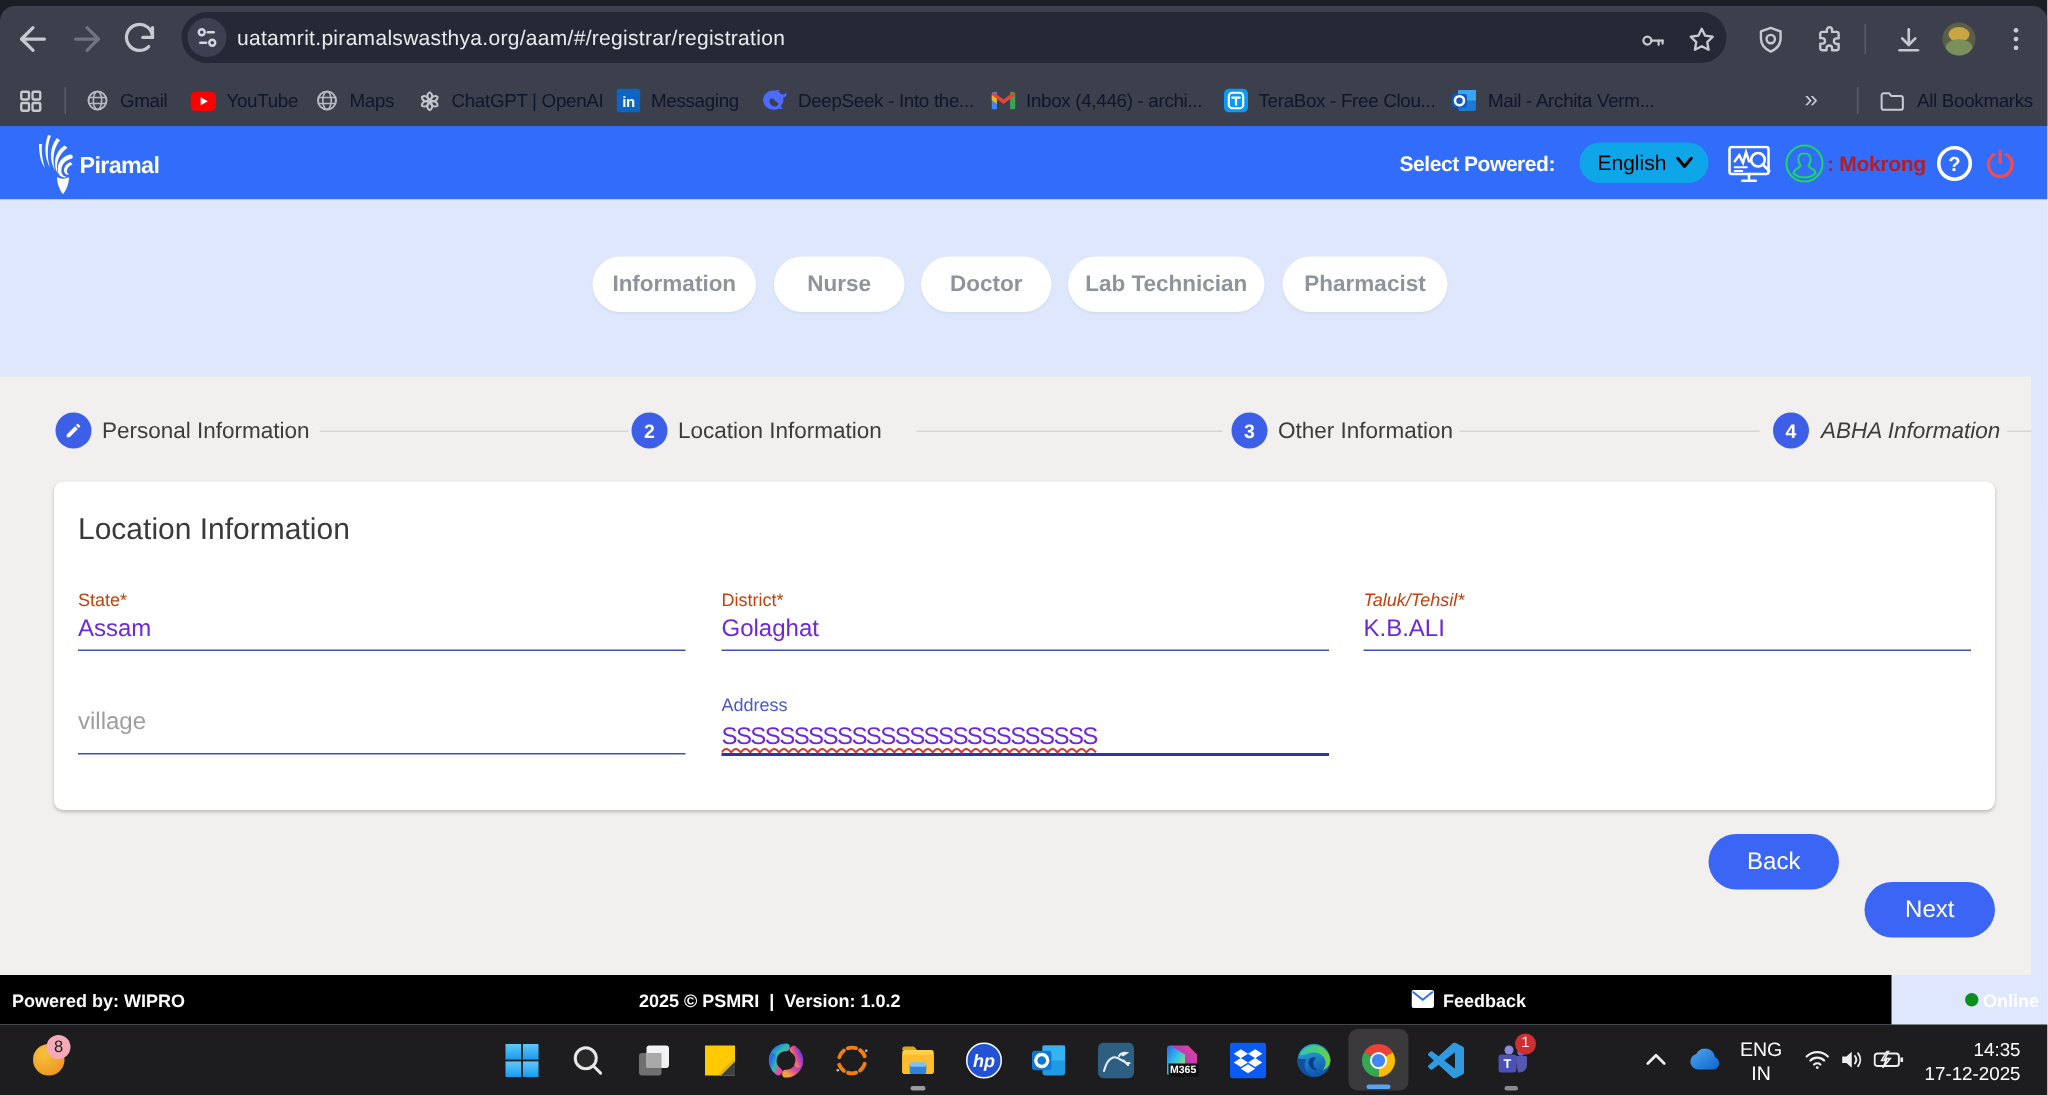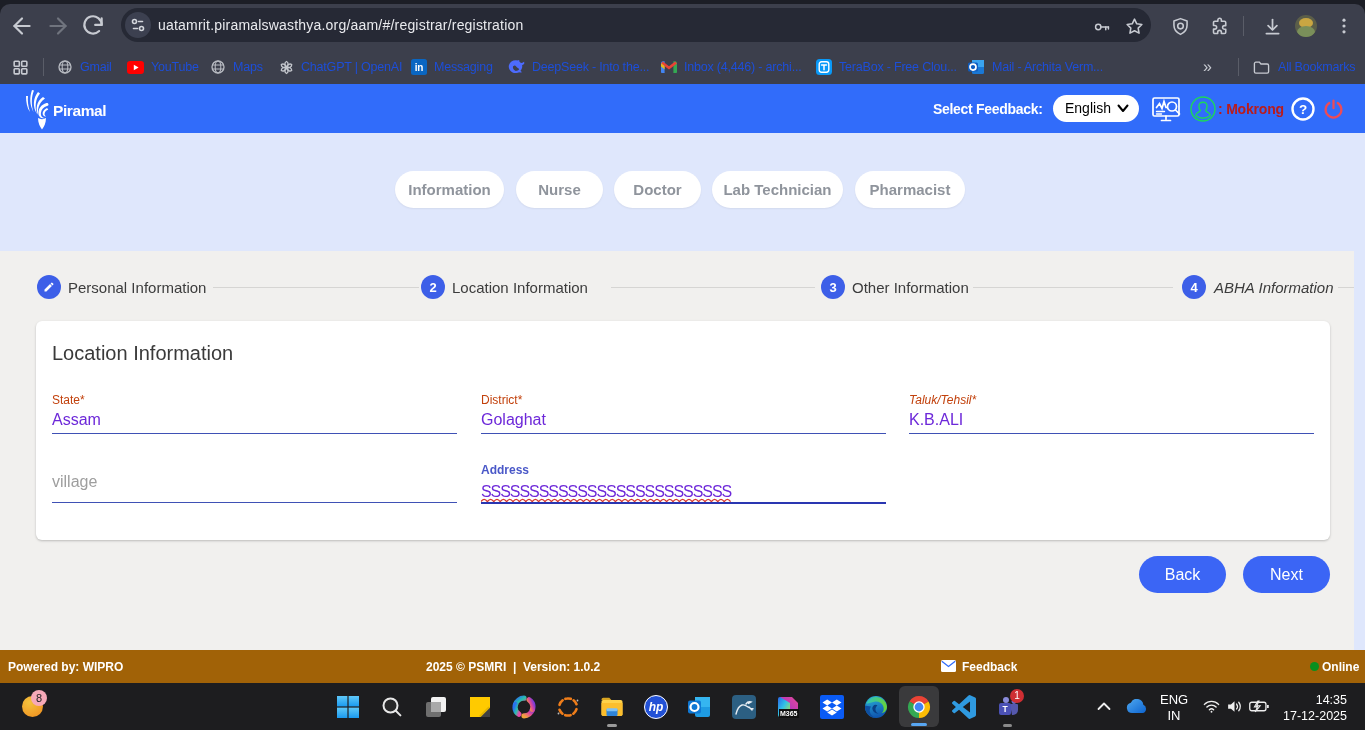--- a/index.html
+++ b/index.html
@@ -8,48 +8,48 @@
 .abs { position:absolute; }
 
 
 #chrome { left:0; top:0; width:1365px; height:84px; background:#1c1e26; }
 #toolbar { left:0; top:4px; width:1365px; height:48px; background:#3c3f4c; border-radius:10px 10px 0 0; }
 #bookmarks { left:0; top:52px; width:1365px; height:32px; background:#3c3f4c; }
 .tbicon { position:absolute; top:13px; width:26px; height:26px; }
 #urlpill { left:121px; top:8px; width:1030px; height:34px; background:#262935; border-radius:17px; }
 #tunecircle { left:125px; top:12px; width:26px; height:26px; background:#3c4050; border-radius:50%; }
 #urltext { left:158px; top:17px; font-size:14px; color:#e9eaee; letter-spacing:0.2px; }
-.bmitem { position:absolute; top:54px; height:26px; display:flex; align-items:center; color:#1d4ed8; font-size:12.5px; letter-spacing:-0.2px; }
+.bmitem { position:absolute; top:54px; height:26px; display:flex; align-items:center; color:#0f172a; font-size:12.5px; letter-spacing:-0.2px; }
 .bmitem svg, .bmitem .fav { margin-right:7px; }
 
 #siteheader { left:0; top:84px; width:1365px; height:49px; background:#316cfa; }
 #piramal { left:53px; top:102px; color:#fff; font-size:15.5px; font-weight:bold; letter-spacing:-0.4px; }
 #sellang { left:933px; top:101px; color:#fff; font-size:14px; font-weight:bold; letter-spacing:-0.3px; }
-#langsel { left:1053px; top:95px; width:86px; height:27px; background:#ffffff; border-radius:14px; font-size:14px; color:#000; }
+#langsel { left:1053px; top:95px; width:86px; height:27px; background:#0ea5e9; border-radius:14px; font-size:14px; color:#000; }
 #langsel span { position:absolute; left:12px; top:5px; }
 #mokrong { left:1218px; top:101px; color:#b91c1c; font-size:14px; font-weight:bold; letter-spacing:-0.2px; }
 
 #band { left:0; top:133px; width:1365px; height:118px; background:#dfe7fc; }
 .rolepill { position:absolute; top:171px; height:37px; background:#fff; border-radius:19px; color:#8f949c; font-size:15px; font-weight:bold; display:flex; align-items:center; justify-content:center; box-shadow:0 1px 2px rgba(0,0,0,0.06); }
 
 #main { left:0; top:251px; width:1354px; height:399px; background:#f1f0ee; }
 
 .stepc { position:absolute; top:275px; width:24px; height:24px; border-radius:50%; background:#3d5fe8; color:#fff; font-size:13px; font-weight:bold; display:flex; align-items:center; justify-content:center; }
 .steplbl { position:absolute; top:279px; font-size:15px; color:#3c3c3c; }
 .stepline { position:absolute; top:287px; height:1px; background:#d6d5d3; }
 
 #card { left:36px; top:321px; width:1294px; height:219px; background:#fff; border-radius:6px; box-shadow:0 1px 3px rgba(0,0,0,0.13), 0 1px 2px rgba(0,0,0,0.1); }
 #cardtitle { left:52px; top:342px; font-size:20px; color:#3a3a3a; }
 .flabel { position:absolute; font-size:12px; color:#c2410c; }
 .fvalue { position:absolute; font-size:16px; color:#6d28d9; }
 .fline { position:absolute; height:1px; background:#3f51b5; width:405px; }
 
 .bluebtn { position:absolute; top:556px; height:37px; background:#3b65f5; border-radius:19px; color:#fff; font-size:16px; display:flex; align-items:center; justify-content:center; }
 
-#footer { left:0; top:650px; width:1365px; height:33px; background:#a16207; color:#fff; font-size:12px; font-weight:bold; }
+#footer { left:0; top:650px; width:1261px; height:33px; background:#000000; color:#fff; font-size:12px; font-weight:bold; }
 
 #taskbar { left:0; top:683px; width:1365px; height:47px; background:#1d1d1f; }
 .tico { position:absolute; top:695px; width:24px; height:24px; }
 #tray { color:#fff; font-size:13px; }
 </style>
 </head>
 <body>
 
 <div class="abs" id="chrome"></div>
 <div class="abs" id="toolbar"></div>
@@ -215,21 +215,21 @@
   <path d="M13 6.2c-2.6 0-4.1 1.6-4.1 4 0 1.7.7 3.3 1.5 4.2-.3 1.2-1.3 1.6-3.2 2.6-.9.5-1.4 1.5-1.5 2.6 2 1.9 4.5 2.6 7.3 2.6s5.3-.7 7.3-2.6c-.1-1.1-.6-2.1-1.5-2.6-1.9-1-2.9-1.4-3.2-2.6.8-.9 1.5-2.5 1.5-4.2 0-2.4-1.5-4-4.1-4z"></path>
 </svg>
 <svg class="abs" style="left:1291px;top:97px;width:24px;height:24px;" viewBox="0 0 24 24">
   <circle cx="12" cy="12" r="10.5" fill="none" stroke="#fff" stroke-width="2.4"></circle>
   <text x="12" y="17" font-size="13.5" font-weight="bold" fill="#fff" text-anchor="middle" font-family="Liberation Sans">?</text>
 </svg>
 <svg class="abs" style="left:1323px;top:98px;width:21px;height:22px;" viewBox="0 0 24 24" fill="none" stroke="#ee4b55" stroke-width="2.6" stroke-linecap="round">
   <path d="M7.2 5.2a9 9 0 1 0 9.6 0"></path>
   <path d="M12 2.5V11"></path>
 </svg>
-<div class="abs" id="sellang">Select Feedback:</div>
+<div class="abs" id="sellang">Select Powered:</div>
 <div class="abs" id="langsel">
     <span>English</span>
   <svg class="abs" style="left:64px;top:9px;width:12px;height:9px;" viewBox="0 0 12 9" fill="none" stroke="#000" stroke-width="2" stroke-linecap="round" stroke-linejoin="round">
       <path d="M1.5 1.5L6 7l4.5-5.5"></path>
     </svg>
 </div>
 <div class="abs" id="mokrong">: Mokrong</div>
 
 <div class="abs" id="band"></div>
 <div class="rolepill" style="left:395px;width:109px;">Information</div>
@@ -262,30 +262,30 @@
 <div class="flabel" style="left:52px;top:393px;">State*</div>
 <div class="flabel" style="left:481px;top:393px;">District*</div>
 <div class="flabel" style="left:909px;top:393px;font-style:italic;">Taluk/Tehsil*</div>
 <div class="fvalue" style="left:52px;top:411px;">Assam</div>
 <div class="fvalue" style="left:481px;top:411px;">Golaghat</div>
 <div class="fvalue" style="left:909px;top:411px;">K.B.ALI</div>
 <div class="fline" style="left:52px;top:433px;"></div>
 <div class="fline" style="left:481px;top:433px;"></div>
 <div class="fline" style="left:909px;top:433px;"></div>
 <div class="fvalue" style="left:52px;top:473px;color:#9e9e9e;">village</div>
-<div class="flabel" style="left:481px;top:463px;color:#4a58c8;font-weight:bold;">Address</div>
+<div class="flabel" style="left:481px;top:463px;color:#4a58c8;">Address</div>
 <div class="fvalue" style="left:481px;top:483px;letter-spacing:-1.05px;">SSSSSSSSSSSSSSSSSSSSSSSSSS</div>
 <svg class="abs" style="left:481px;top:497px;width:254px;height:6px;" viewBox="0 0 254 6" fill="none" stroke="#d5382f" stroke-width="1.3">
     <path d="M0 4.6 q3.2 -4.6 6.4 0 q3.2 -4.6 6.4 0 q3.2 -4.6 6.4 0 q3.2 -4.6 6.4 0 q3.2 -4.6 6.4 0 q3.2 -4.6 6.4 0 q3.2 -4.6 6.4 0 q3.2 -4.6 6.4 0 q3.2 -4.6 6.4 0 q3.2 -4.6 6.4 0 q3.2 -4.6 6.4 0 q3.2 -4.6 6.4 0 q3.2 -4.6 6.4 0 q3.2 -4.6 6.4 0 q3.2 -4.6 6.4 0 q3.2 -4.6 6.4 0 q3.2 -4.6 6.4 0 q3.2 -4.6 6.4 0 q3.2 -4.6 6.4 0 q3.2 -4.6 6.4 0 q3.2 -4.6 6.4 0 q3.2 -4.6 6.4 0 q3.2 -4.6 6.4 0 q3.2 -4.6 6.4 0 q3.2 -4.6 6.4 0 q3.2 -4.6 6.4 0 q3.2 -4.6 6.4 0 q3.2 -4.6 6.4 0 q3.2 -4.6 6.4 0 q3.2 -4.6 6.4 0 q3.2 -4.6 6.4 0 q3.2 -4.6 6.4 0 q3.2 -4.6 6.4 0 q3.2 -4.6 6.4 0 q3.2 -4.6 6.4 0 q3.2 -4.6 6.4 0 q3.2 -4.6 6.4 0 q3.2 -4.6 6.4 0 q3.2 -4.6 6.4 0"></path>
   </svg>
 <div class="fline" style="left:52px;top:502px;"></div>
 <div class="fline" style="left:481px;top:502px;height:2px;background:#2a36b1;"></div>
 
 <div class="bluebtn" style="left:1139px;width:87px;">Back</div>
-<div class="bluebtn" style="left:1243px;width:87px;">Next</div>
+<div class="bluebtn" style="left:1243px;width:87px;margin-top:32px;">Next</div>
 
 <div class="abs" id="footer">
   <div class="abs" style="left:8px;top:10px;">Powered by: WIPRO</div>
   <div class="abs" style="left:426px;top:10px;">2025 © PSMRI&nbsp; | &nbsp;Version: 1.0.2</div>
   <svg class="abs" style="left:941px;top:10px;width:15px;height:12px;" viewBox="0 0 15 12" fill="#fff">
       <rect x="0" y="0" width="15" height="12" rx="1.5"></rect>
       <path d="M0.8 1.2 L7.5 6.5 L14.2 1.2" stroke="#316cfa" stroke-width="1.3" fill="none"></path>
     </svg>
   <div class="abs" style="left:962px;top:10px;">Feedback</div>
   <div class="abs" style="left:1310px;top:12px;width:9px;height:9px;border-radius:50%;background:#0a8f1e;"></div>

